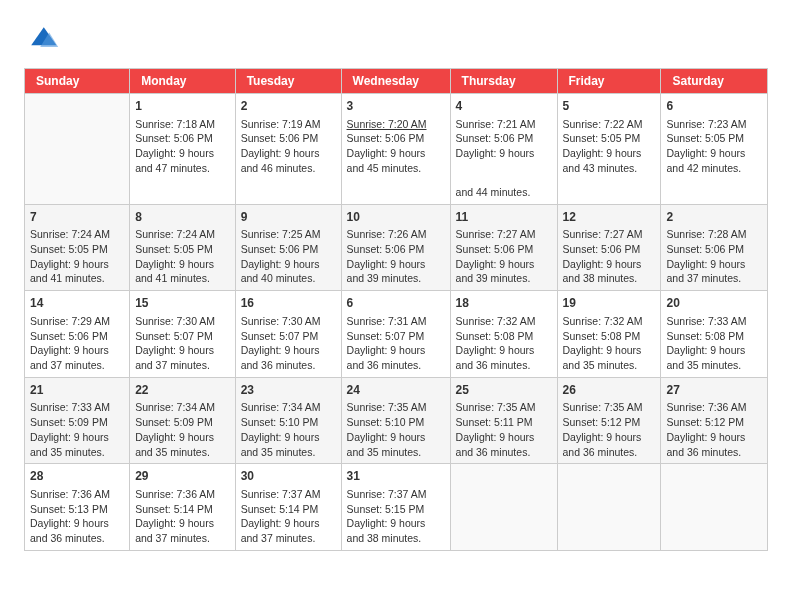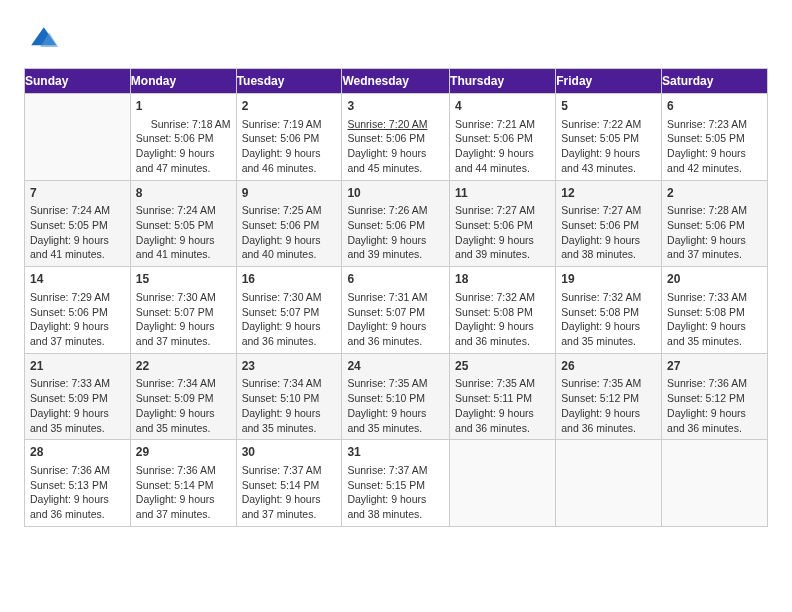--- a/index.html
+++ b/index.html
@@ -57,23 +57,23 @@
     .cal-subtitle {
       font-size: 14px;
       color: #555;
     }
     table {
       width: 100%;
       border-collapse: collapse;
       font-size: 10.5px;
     }
     thead tr th {
-      background: #4c1d95;
+      background: #ef4444;
       color: #fff;
-      padding: 5px 0;
+      padding: 5px 11px;
       text-align: left;
       font-size: 12px;
       font-weight: bold;
       border: 1px solid #ccc;
     }
     tbody tr td {
       border: 1px solid #ccc;
       vertical-align: top;
       padding: 4px 5px;
       height: 80px;
@@ -127,21 +127,21 @@
           <th>Thursday</th>
           <th>Friday</th>
           <th>Saturday</th>
         </tr>
     </thead>
     <tbody id="calendar-body">
     <tr>
           <td class="empty-cell"></td>
           <td>
             <span class="day-num">1</span>
-            <span style="display: block; text-align: right;">Sunrise: 7:18 AM</span>
+            <span style="display: block;">Sunrise: 7:18 AM</span>
             <span style="display: block;">Sunset: 5:06 PM</span>
             <span style="display: block;">Daylight: 9 hours</span>
             <span style="display: block;">and 47 minutes.</span>
           </td>
           <td>
             <span class="day-num">2</span>
             <span style="display: block;">Sunrise: 7:19 AM</span>
             <span style="display: block;">Sunset: 5:06 PM</span>
             <span style="display: block;">Daylight: 9 hours</span>
             <span style="display: block;">and 46 minutes.</span>
@@ -151,21 +151,21 @@
             <span style="display: block; text-decoration: underline;">Sunrise: 7:20 AM</span>
             <span style="display: block;">Sunset: 5:06 PM</span>
             <span style="display: block;">Daylight: 9 hours</span>
             <span style="display: block;">and 45 minutes.</span>
           </td>
           <td>
             <span class="day-num">4</span>
             <span style="display: block;">Sunrise: 7:21 AM</span>
             <span style="display: block;">Sunset: 5:06 PM</span>
             <span style="display: block;">Daylight: 9 hours</span>
-            <span style="display: block;">and 44 minutes.</span>
+            <span style="display: block; margin-top: 24px;">and 44 minutes.</span>
           </td>
           <td>
             <span class="day-num">5</span>
             <span style="display: block;">Sunrise: 7:22 AM</span>
             <span style="display: block;">Sunset: 5:05 PM</span>
             <span style="display: block;">Daylight: 9 hours</span>
             <span style="display: block;">and 43 minutes.</span>
           </td>
           <td>
             <span class="day-num">6</span>

